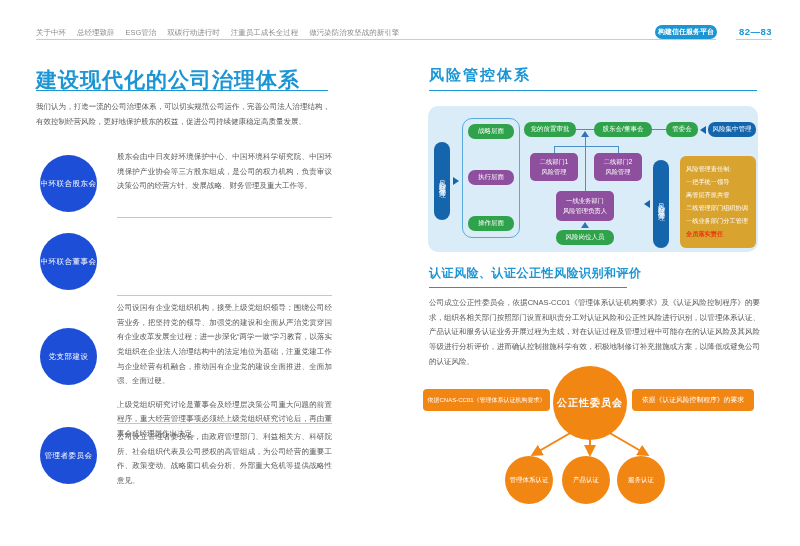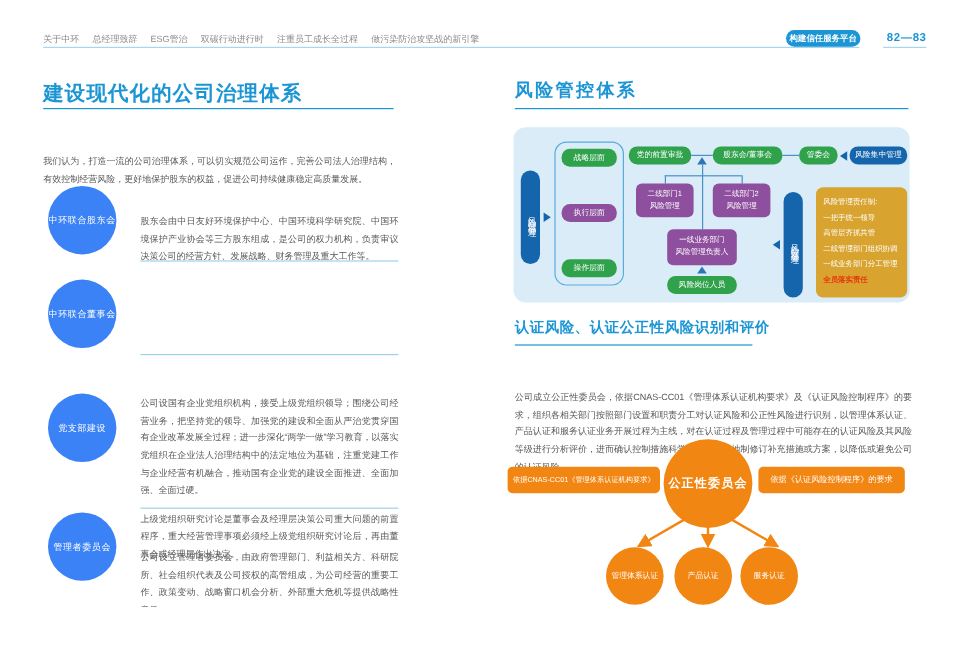--- a/index.html
+++ b/index.html
@@ -10,32 +10,32 @@
   .topnav-left{position:absolute;top:28px;left:36px;display:flex;gap:11px;font-size:7.5px;color:#8b8b8b;white-space:nowrap;}
   .topnav-right{position:absolute;top:28px;right:152px;display:flex;gap:12px;font-size:7.5px;color:#8b8b8b;white-space:nowrap;}
   .nav-pill{position:absolute;top:25px;left:655px;width:62px;height:14px;background:#1b95d4;color:#fff;
             border-radius:7px;display:flex;align-items:center;justify-content:center;font-size:7px;font-weight:bold;z-index:2;}
   .pagenum{position:absolute;top:26px;left:739px;color:#1b95d4;font-size:9.5px;font-weight:bold;letter-spacing:.5px;}
   .header-line{position:absolute;top:39px;left:36px;width:680px;height:1px;background:#a5d8f0;}
   .pagenum-line{position:absolute;top:39px;left:736px;width:36px;height:1px;background:#a5d8f0;}
 
   
   .sec-title{position:absolute;color:#1b95d4;font-weight:bold;white-space:nowrap;}
-  #lp-title{left:36px;top:66px;font-size:17px;letter-spacing:1px;font-family:Liberation Serif, serif;}
+  #lp-title{left:36px;top:66px;font-size:21px;letter-spacing:1px;font-family:Liberation Serif, serif;}
   #lp-underline{left:36px;top:90px;width:292px;}
   #rp-title{left:429px;top:66px;font-size:15px;letter-spacing:2px;text-align:center;}
   #rp-underline{left:429px;top:90px;width:328px;}
   #s2-title{left:429px;top:265px;font-size:12px;letter-spacing:.5px;}
   #s2-underline{left:429px;top:287px;width:198px;}
   .title-underline{position:absolute;height:1px;background:#1b95d4;}
 
   
-  .bodytext{font-size:7.5px;line-height:1.95;color:#595757;text-align:justify;margin-top:28px;}
+  .bodytext{font-size:7.5px;line-height:1.95;color:#595757;text-align:justify;}
   #lp-intro{position:absolute;left:36px;top:100px;width:294px;}
-  .gcircle{position:absolute;left:40px;width:57px;height:57px;border-radius:50%;background:#3b82f6;color:#fff;
+  .gcircle{position:absolute;left:40px;width:57px;height:57px;border-radius:50%;background:#1d4ed8;color:#fff;
            font-size:7.5px;display:flex;align-items:center;justify-content:center;letter-spacing:.5px;}
   .gtext{position:absolute;left:117px;width:215px;}
   .gtext p{margin:0 0 9px 0;}
   .gdivider{position:absolute;left:117px;width:215px;height:1px;background:#9fd3ec;}
 
   
   .footer{position:absolute;left:36px;top:513px;font-size:8px;color:#7a7a7a;display:flex;gap:22px;}
   .footer span{border-bottom:1px solid #9a9a9a;padding-bottom:3px;letter-spacing:.5px;}
 
   

